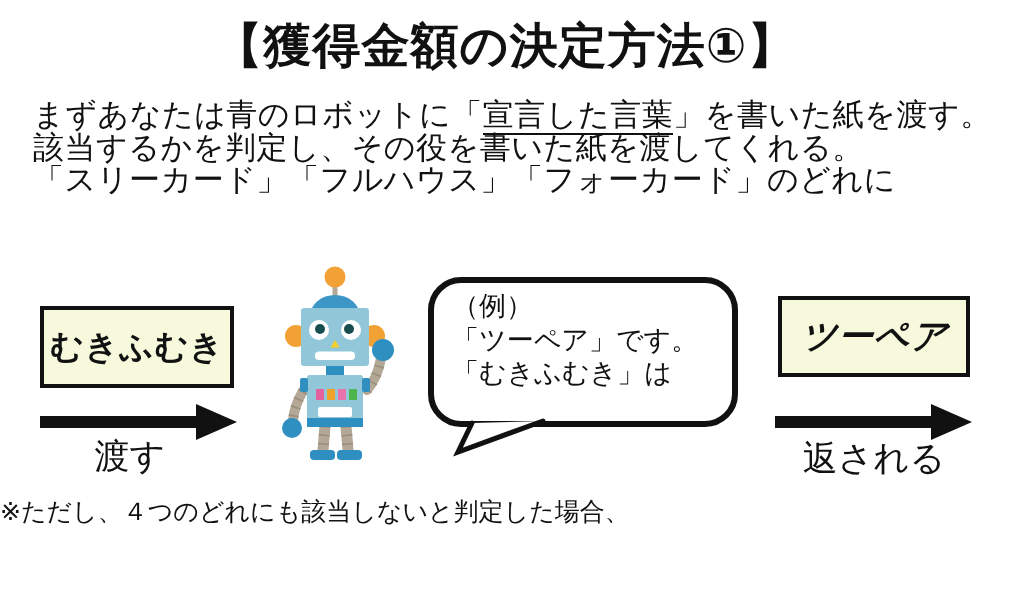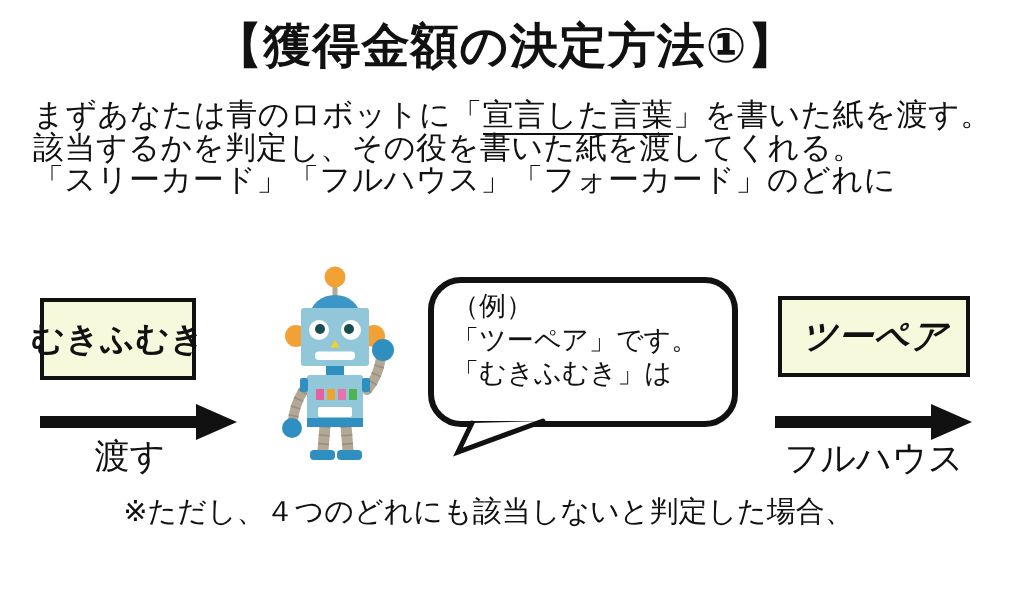--- a/index.html
+++ b/index.html
@@ -43,21 +43,21 @@
   .card {
     position: absolute;
     background: var(--card-bg, #F6F9DC);
     border: 4px solid var(--card-border, #111111);
     display: flex;
     align-items: center;
     justify-content: center;
     box-sizing: border-box;
   }
   .card.left {
-    left: 40px; top: 298px; width: 156px; height: 82px;
+    left: 40px; top: 306px; width: 194px; height: 82px;
   }
   .card.right {
     left: 778px; top: 296px; width: 192px; height: 81px;
   }
   .card .label {
     font-weight: 900;
     font-size: 33px;
     letter-spacing: 1px;
     white-space: nowrap;
   }
@@ -93,24 +93,24 @@
     line-height: 33.5px;
     white-space: nowrap;
   }
   .robot-svg {
     position: absolute;
     left: 266px; top: 266px;
     width: 132px; height: 196px;
   }
   .note {
     position: absolute;
-    left: 16px; top: 494px;
+    left: 0; top: 494px;
     width: 945px;
-    text-align: center;
-    font-size: 29px;
+    text-align: left;
+    font-size: 25px;
     line-height: 34px;
     white-space: nowrap;
   }
 </style>
 </head>
 <body>
 
 <div id="stage">
 
   <div class="title">【獲得金額の決定方法①】</div>
@@ -185,19 +185,19 @@
     <div>「むきふむき」は</div>
   </div>
 
   <div class="card right">
     <span class="label">ツーペア</span>
   </div>
 
   <svg class="arrow-svg right" viewBox="0 0 198 37" aria-hidden="true">
     <polygon points="0,12 156,12 156,0 197,18 156,36 156,24 0,24" style="fill: var(--arrow, #111111)"></polygon>
   </svg>
-  <div class="arrow-label return">フルハウス</div>
+  <div class="arrow-label return">返される</div>
 
   <div class="note">
     <div>※ただし、４つのどれにも該当しないと判定した場合、</div>
   </div>
 
 </div>
 
 </body></html>

